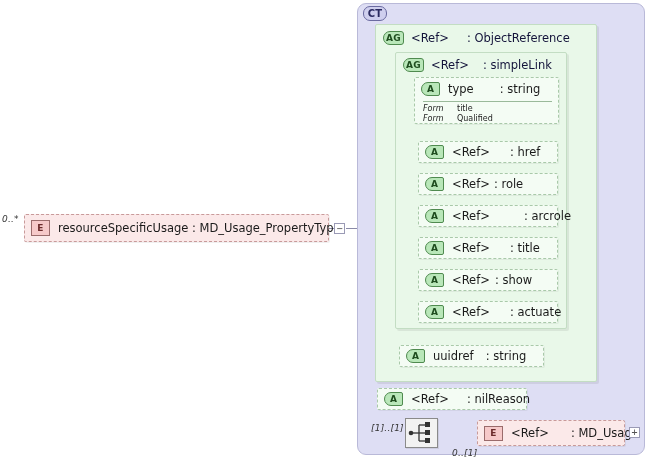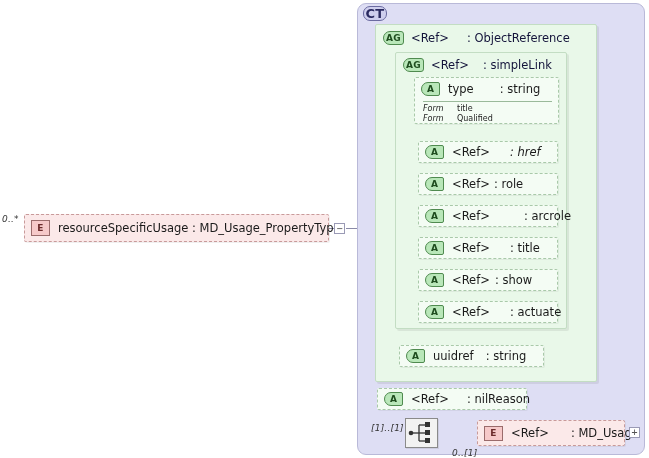--- a/index.html
+++ b/index.html
@@ -27,21 +27,21 @@
     font-size:9px;font-weight:bold;letter-spacing:.2px;
     box-sizing:border-box;flex:0 0 auto;
   }
   .badge-E{
     width:19px;height:16px;background:#f6c9c9;border:1px solid #9a6b6b;
     color:#6b2b2b;
   }
   .badge-E.small{width:19px;height:15px;}
   .badge-CT{
     width:24px;height:15px;background:#cfcfee;border:1px solid #6a6aa0;
-    border-radius:7px;color:#2a2a60;font-size:13px;
+    border-radius:7px;color:#2a2a60;font-size:10px;
   }
   .badge-AG{
     width:21px;height:14px;background:#b9e7b9;border:1px solid #4f8a4f;
     border-radius:7px 3px 3px 7px;color:#1f4d1f;font-size:9px;
   }
   .badge-A{
     width:19px;height:14px;background:#b9e7b9;border:1px solid #4f8a4f;
     border-radius:7px 2px 2px 7px;color:#1f4d1f;font-size:9px;
   }
   .elem-label{margin-left:8px;font-size:11.5px;color:#1a1a1a;white-space:nowrap;}
@@ -206,21 +206,21 @@
     <span class="facet-k">Form</span>
     <span class="facet-v">title</span>
     <span class="facet-k">Form</span>
     <span class="facet-v">Qualified</span>
   </div>
 </div>
 
 <div class="abs attr attr-row" style="top:141px;">
   <span class="badge badge-A">A</span>
   <span class="attr-name">&lt;Ref&gt;</span>
-  <span class="attr-type" style="margin-left:20px;font-style:italic;">: href</span>
+  <span class="attr-type" style="margin-left:20px;">: href</span>
 </div>
 <div class="abs attr attr-row" style="top:173px;">
   <span class="badge badge-A">A</span>
   <span class="attr-name">&lt;Ref&gt;</span>
   <span class="attr-type" style="margin-left:4px;">: role</span>
 </div>
 <div class="abs attr attr-row" style="top:205px;">
   <span class="badge badge-A">A</span>
   <span class="attr-name">&lt;Ref&gt;</span>
   <span class="attr-type" style="margin-left:34px;">: arcrole</span>

